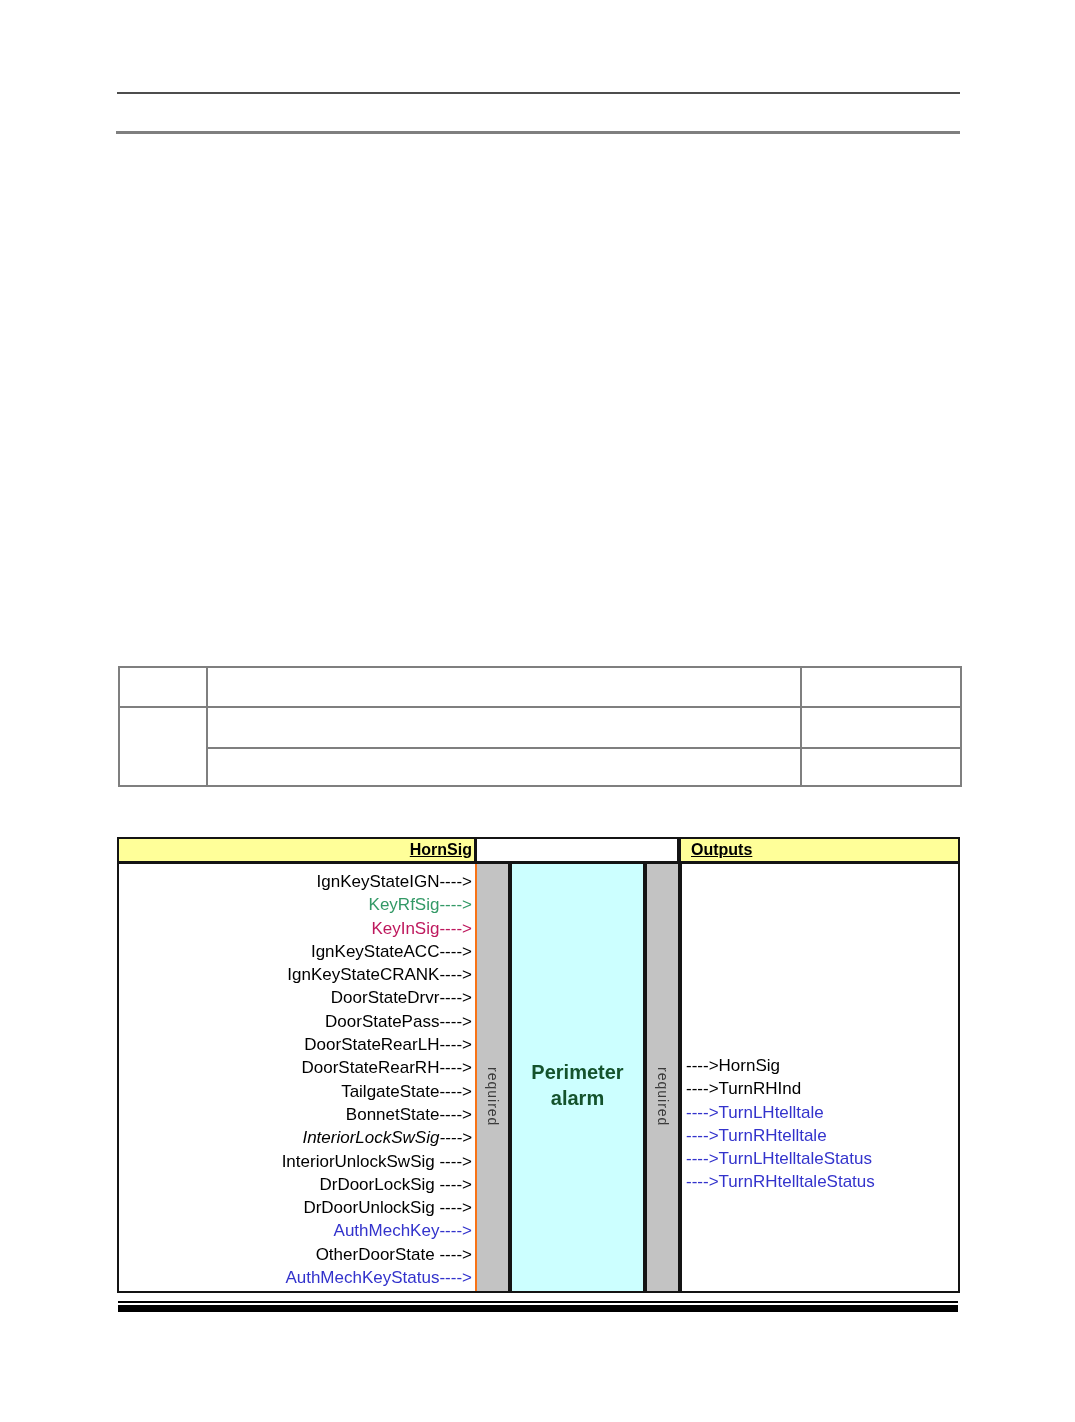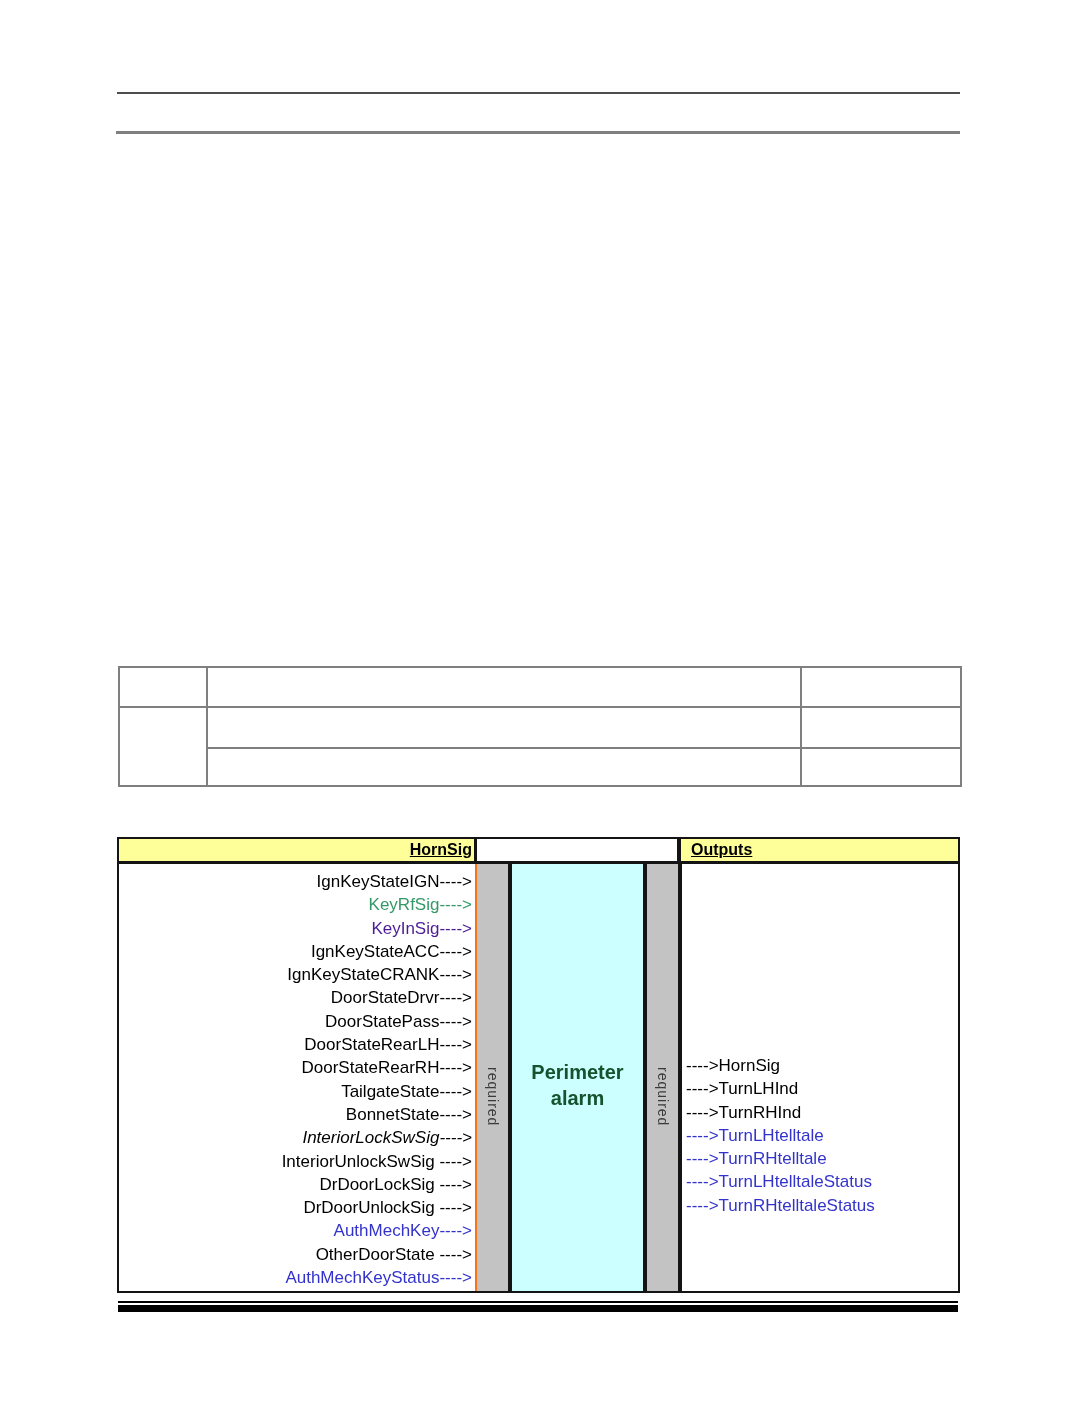--- a/index.html
+++ b/index.html
@@ -80,21 +80,21 @@
   <div class="diagram">
     <div class="dheader">
       <div class="dh-cell dh-inputs">HornSig</div>
       <div class="dh-mid"></div>
       <div class="dh-cell dh-outputs">Outputs</div>
     </div>
     <div class="dbody">
       <div class="d-inputs">
           <div class="sig" style="color: rgb(0, 0, 0);">IgnKeyStateIGN----&gt;</div>
           <div class="sig" style="color: rgb(51, 153, 102);">KeyRfSig----&gt;</div>
-          <div class="sig" style="color: #4c1d95;">KeyInSig----&gt;</div>
+          <div class="sig" style="color: #be185d;">KeyInSig----&gt;</div>
           <div class="sig" style="color: rgb(0, 0, 0);">IgnKeyStateACC----&gt;</div>
           <div class="sig" style="color: rgb(0, 0, 0);">IgnKeyStateCRANK----&gt;</div>
           <div class="sig" style="color: rgb(0, 0, 0);">DoorStateDrvr----&gt;</div>
           <div class="sig" style="color: rgb(0, 0, 0);">DoorStatePass----&gt;</div>
           <div class="sig" style="color: rgb(0, 0, 0);">DoorStateRearLH----&gt;</div>
           <div class="sig" style="color: rgb(0, 0, 0);">DoorStateRearRH----&gt;</div>
           <div class="sig" style="color: rgb(0, 0, 0);">TailgateState----&gt;</div>
           <div class="sig" style="color: rgb(0, 0, 0);">BonnetState----&gt;</div>
           <div class="sig" style="color: rgb(0, 0, 0); font-style: italic;">InteriorLockSwSig----&gt;</div>
           <div class="sig" style="color: rgb(0, 0, 0);">InteriorUnlockSwSig ----&gt;</div>
@@ -111,21 +111,20 @@
         <div class="block-title">
           <div>Perimeter</div>
           <div>alarm</div>
         </div>
       </div>
       <div class="d-rail">
         <span class="req">required</span>
       </div>
       <div class="d-outputs">
           <div class="sig" style="color: rgb(0, 0, 0);">----&gt;HornSig</div>
-          <div class="sig" style="color: rgb(0, 0, 0);">----&gt;TurnLHInd</div>
           <div class="sig" style="color: rgb(0, 0, 0);">----&gt;TurnRHInd</div>
           <div class="sig" style="color: rgb(51, 51, 204);">----&gt;TurnLHtelltale</div>
           <div class="sig" style="color: rgb(51, 51, 204);">----&gt;TurnRHtelltale</div>
           <div class="sig" style="color: rgb(51, 51, 204);">----&gt;TurnLHtelltaleStatus</div>
           <div class="sig" style="color: rgb(51, 51, 204);">----&gt;TurnRHtelltaleStatus</div>
         </div>
     </div>
   </div>
 
   <div class="frule1"></div>

